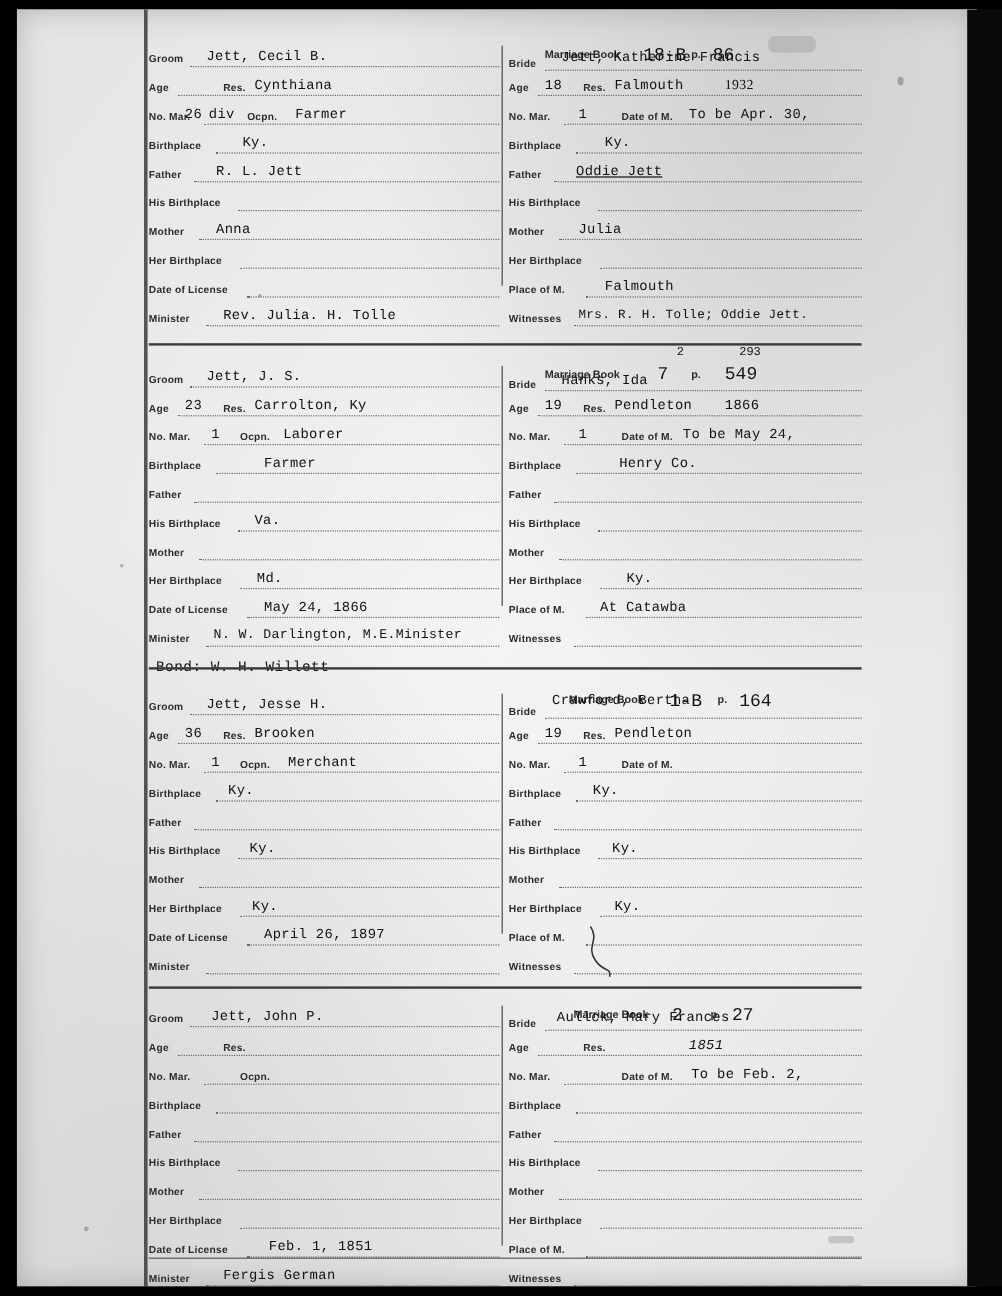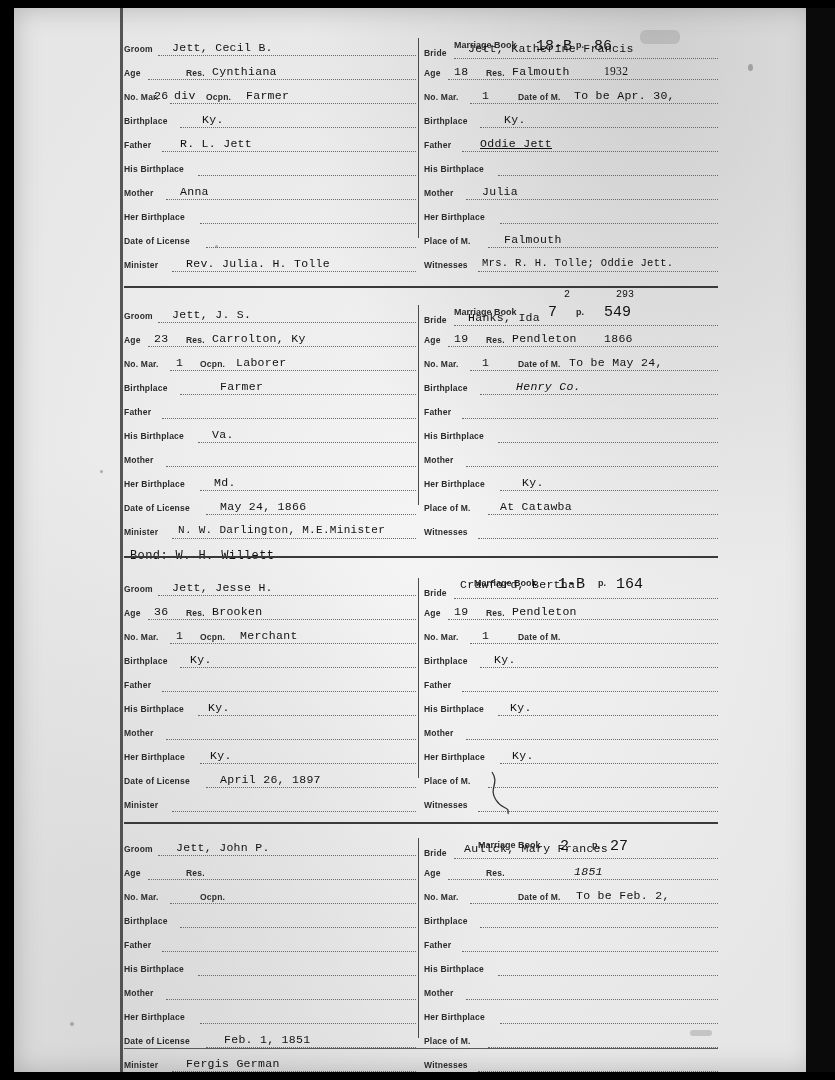--- a/index.html
+++ b/index.html
@@ -268,21 +268,21 @@
       <div class="row">
           <span class="lbl">No. Mar.</span>
           <span class="dots" style="left:46px;"></span>
           <span class="val" style="left:58px;">1</span>
           <span class="lbl" style="left:94px;">Date of M.</span>
           <span class="val" style="left:145px;text-align:center;">To be May 24,</span>
         </div>
       <div class="row">
           <span class="lbl">Birthplace</span>
           <span class="dots" style="left:56px;"></span>
-          <span class="val" style="left:92px;font-style:italic;">Henry Co.</span>
+          <span class="val" style="left:92px;">Henry Co.</span>
         </div>
       <div class="row">
           <span class="lbl">Father</span>
           <span class="dots" style="left:38px;"></span>
           <span class="val" style="left:56px;"></span>
         </div>
       <div class="row">
           <span class="lbl">His Birthplace</span>
           <span class="dots" style="left:74px;"></span>
           <span class="val" style="left:90px;"></span>

